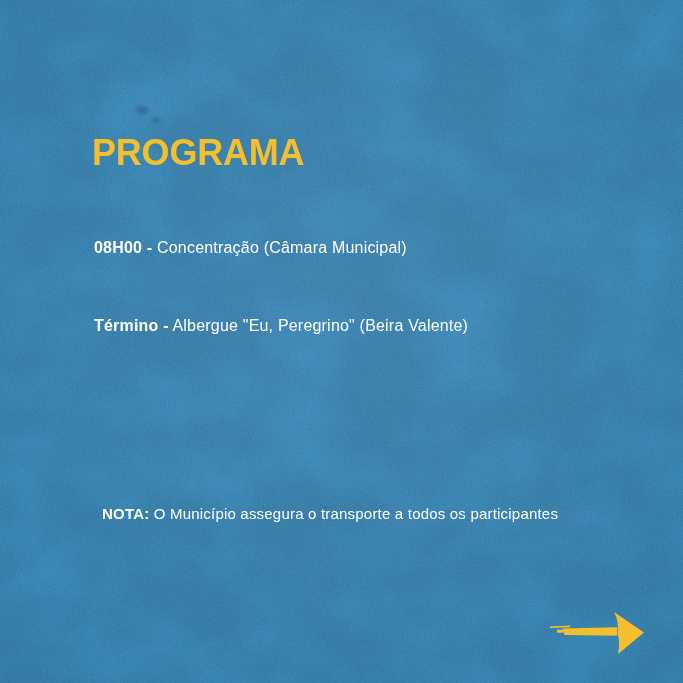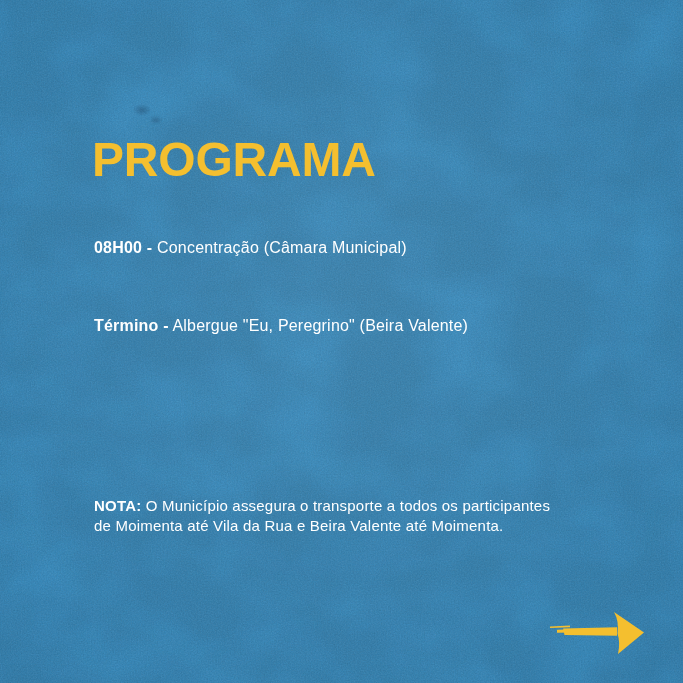--- a/index.html
+++ b/index.html
@@ -20,34 +20,34 @@
       radial-gradient(10px 7px at 38px 28px, rgba(21,52,84,.30), rgba(21,52,84,0) 70%);
     pointer-events: none;
   }
   .vignette {
     position: absolute; inset: 0; pointer-events: none;
     background: radial-gradient(125% 125% at 50% 42%,
       rgba(255,255,255,0.05) 0%, rgba(0,0,0,0) 52%, rgba(10,42,72,0.14) 100%);
   }
   .title {
     position: absolute; left: 92px; top: 132px; margin: 0;
-    font-size: 48px; font-weight: 700; letter-spacing: -0.2px;
+    font-size: 36px; font-weight: 700; letter-spacing: -0.2px;
     color: var(--accent, #f4bf2f);
   }
   .line {
     position: absolute; left: 94px;
     font-size: 16px; letter-spacing: 0.2px;
     color: var(--text, #ffffff); white-space: nowrap;
   }
   .l1 { top: 239px; }
   .l2 { top: 267px; font-weight: 700; }
   .l3 { top: 317px; }
   .b  { font-weight: 700; }
   .note {
-    position: absolute; left: 94px; top: 496px; margin: 0;
+    position: absolute; left: 94px; top: 496px; margin: 8px;
     font-size: 15px; line-height: 20px; letter-spacing: 0.2px;
     color: var(--text, #ffffff); white-space: nowrap;
   }
   .arrow { position: absolute; left: 548px; top: 609px; width: 100px; height: 48px; }
   .af { fill: var(--accent, #f4bf2f); }
 </style>
 </head>
 <body>
 
 <div class="poster">
@@ -84,21 +84,20 @@
 
 
   <div class="line l3">
     <span class="b">Término -</span>
     <span>Albergue "Eu, Peregrino" (Beira Valente)</span>
   </div>
 
   <p class="note">
     <span class="b">NOTA:</span>
     <span>O Município assegura o transporte a todos os participantes</span><br>
-    <span>de Moimenta até Vila da Rua e Beira Valente até Moimenta.</span>
   </p>
 
   <svg class="arrow" viewBox="0 0 100 48" xmlns="http://www.w3.org/2000/svg" aria-hidden="true">
     <path class="af" d="M2 17.4 L22 16.4 L22 18.2 L2 18.9 Z"></path>
     <path class="af" d="M9 20.8 L27 20.2 L27 23.4 L9 23.8 Z"></path>
     <path class="af" d="M15 19.4 L69 18.2 L69 26.8 L16.5 25.9 Z"></path>
     <path class="af" d="M66 3 L96 23.5 L70 45 Q72.5 33.5 69.5 24.5 Q71.2 12 66 3 Z"></path>
   </svg>
 
 </div>

